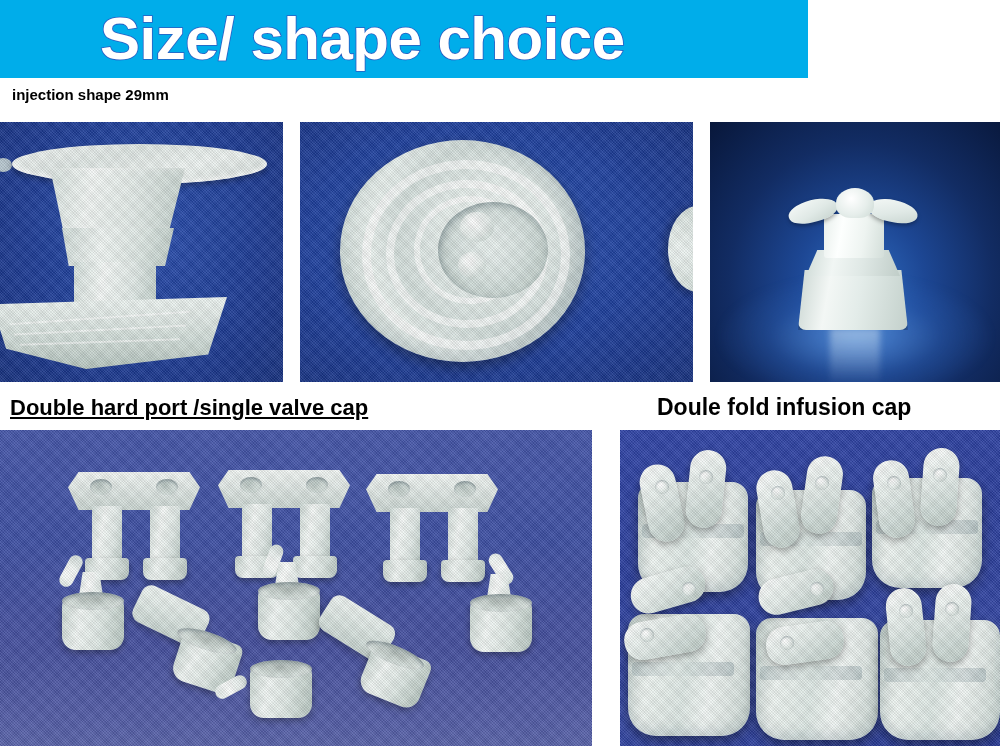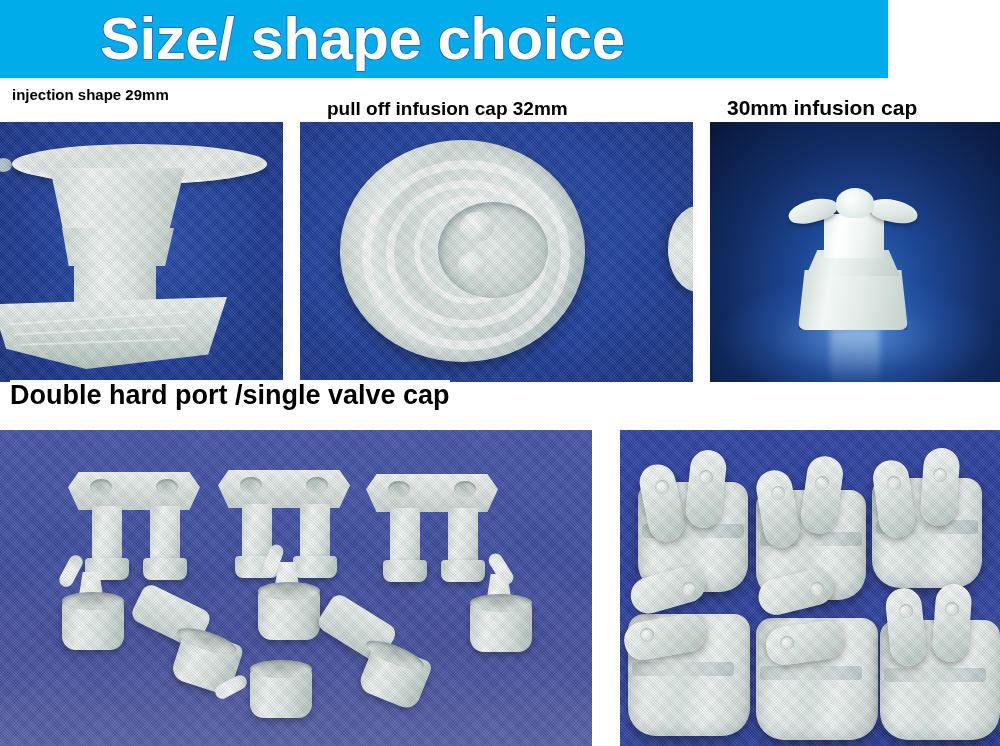--- a/index.html
+++ b/index.html
@@ -18,21 +18,21 @@
     position: relative;
     width: 1000px;
     height: 746px;
     background: #ffffff;
   }
 
   
   .banner {
     position: absolute;
     left: 0; top: 0;
-    width: 888px; height: 78px;
+    width: 808px; height: 78px;
     background: #00ADEA;
     overflow: hidden;
   }
   .banner-title {
     position: absolute;
     left: 100px; top: 2px;
     font-size: 60px;
     font-weight: bold;
     font-family: "Liberation Sans", sans-serif;
     color: #ffffff;
@@ -351,48 +351,46 @@
     <div class="p1-body"></div>
     <div class="p1-step1"></div>
     <div class="p1-neck"></div>
     <div class="p1-wing">
       <div class="p1-rib" style="left:18px; top:20px; width:180px; transform:rotate(-4deg);"></div>
       <div class="p1-rib" style="left:22px; top:32px; width:172px; transform:rotate(-3deg);"></div>
       <div class="p1-rib" style="left:28px; top:44px; width:160px; transform:rotate(-2deg);"></div>
     </div>
   </div>
 
-  <div class="plabel" style="left:327px; top:98px; font-size:19px;">pull off infusion cap 32mm</div>
 
   <div class="photo weave" id="photo2">
     <div class="p2-cap">
       <div class="p2-ring" style="left:22px; top:20px; width:190px; height:172px; border-width:9px;"></div>
       <div class="p2-ring" style="left:46px; top:40px; width:146px; height:132px; border-width:8px;"></div>
       <div class="p2-ring" style="left:74px; top:56px; width:100px; height:96px; border-width:6px;"></div>
       <div class="p2-inner-dark"></div>
       <div class="p2-dimple" style="left:120px; top:72px; width:34px; height:30px;"></div>
       <div class="p2-dimple" style="left:118px; top:112px; width:28px; height:26px;"></div>
     </div>
     <div class="p2-partial"></div>
   </div>
 
-  <div class="plabel" style="left:727px; top:96px; font-size:21px;">30mm infusion cap</div>
 
   <div class="photo" id="photo3">
     <div class="p3-glow"></div>
     <div class="p3-refl"></div>
     <div class="p3-base"></div>
     <div class="p3-shoulder"></div>
     <div class="p3-plug"></div>
     <div class="p3-wing" style="left:78px; transform:rotate(-14deg);"></div>
     <div class="p3-wing" style="left:158px; transform:rotate(12deg);"></div>
     <div class="p3-knob"></div>
   </div>
 
-  <div class="plabel" style="left:10px; top:380px; font-size:27px;">Double hard port /single valve cap</div>
+  <div class="plabel" style="left:10px; top:395px; font-size:22px;text-decoration:underline;">Double hard port /single valve cap</div>
 
   <div class="photo weave" id="photo4">
 
     <div class="hp" style="left:68px; top:42px;">
       <div class="hp-plate"></div>
       <div class="hp-hole" style="left:22px;"></div>
       <div class="hp-hole" style="left:88px;"></div>
       <div class="hp-tube" style="left:24px;"></div>
       <div class="hp-tube" style="left:82px;"></div>
       <div class="hp-foot" style="left:17px;"></div>
@@ -452,20 +450,21 @@
       <div class="sv-rim" style="left:0px; top:22px;"></div>
     </div>
 
     <div class="sv" style="left:236px; top:228px;">
       <div class="sv-tab" style="left:-22px; top:22px; transform:rotate(-28deg);"></div>
       <div class="sv-cup" style="left:14px; top:8px;"></div>
       <div class="sv-rim" style="left:14px; top:2px;"></div>
     </div>
   </div>
 
+  <div class="plabel" style="left:657px; top:394px; font-size:23px;">Doule fold infusion cap</div>
 
   <div class="photo weave" id="photo5">
 
     <div class="df" style="left:14px; top:14px;">
       <div class="df-body"></div>
       <div class="df-band" style="top:80px;"></div>
       <div class="df-tab" style="left:10px; top:20px; transform:rotate(-12deg);"></div>
       <div class="df-tab" style="left:54px; top:6px; transform:rotate(6deg);"></div>
       <div class="df-dot" style="left:21px; top:36px;"></div>
       <div class="df-dot" style="left:65px; top:26px;"></div>

